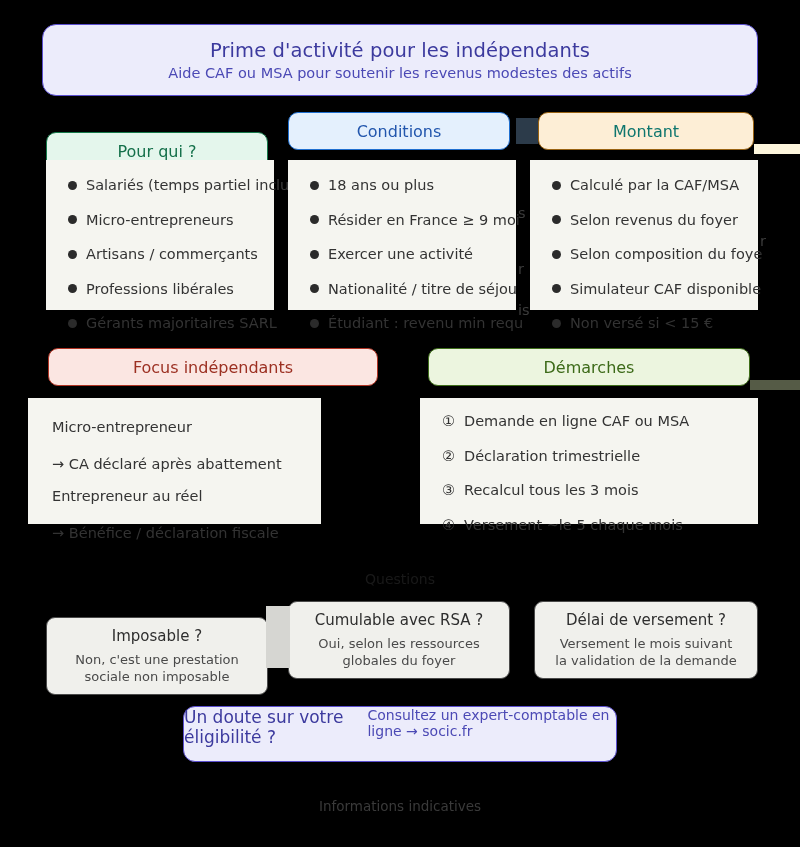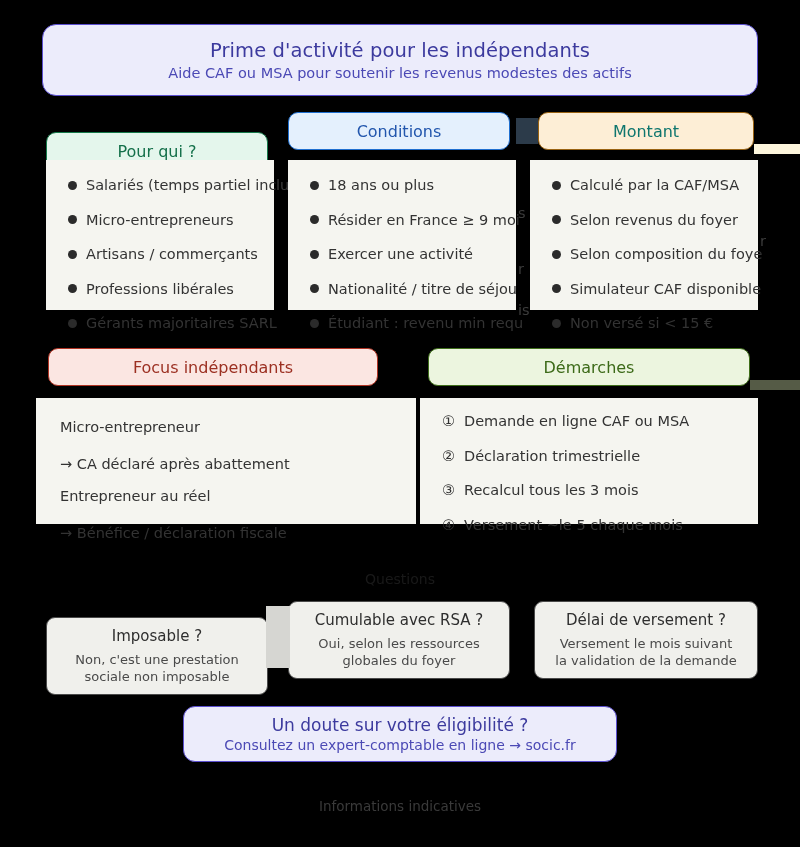--- a/index.html
+++ b/index.html
@@ -141,22 +141,21 @@
     text-align: center;
     line-height: 1.28;
   }
 
   
   .cta {
     background: #ececfb;
     border: 1.4px solid #5b4fcf;
     border-radius: 12px;
     display: flex;
-    flex-direction: column;
-    align-items: center;
+    flex-direction: row;
     justify-content: center;
     gap: 2px;
   }
   .cta-title { font-size: 17px; color: #3c3a9e; }
   .cta-sub   { font-size: 14px; color: #4b49b5; }
 
   
   .dark-label {
     color: #191919;
     font-size: 14px;
@@ -286,21 +285,21 @@
         <span class="dot"></span>
         <span>Non versé si &lt; 15 €</span>
       </li>
     </ul>
   </div>
   <div class="abs crumb" style="left:760px; top:233px; width:16px; height:16px;">r</div>
 
   <div class="abs pill pill-red" style="left:48px; top:348px; width:330px;">
     <span>Focus indépendants</span>
   </div>
-  <div class="abs panel" style="left:36px; top:398px; width:380px; height:126px;">
+  <div class="abs panel" style="left:28px; top:398px; width:293px; height:126px;">
     <div class="lines">
       <div class="ln tight">Micro-entrepreneur</div>
       <div class="ln gap">→ CA déclaré après abattement</div>
       <div class="ln tight">Entrepreneur au réel</div>
       <div class="ln">→ Bénéfice / déclaration fiscale</div>
     </div>
   </div>
 
   <div class="abs pill pill-olive" style="left:428px; top:348px; width:322px;">
     <span>Démarches</span>

